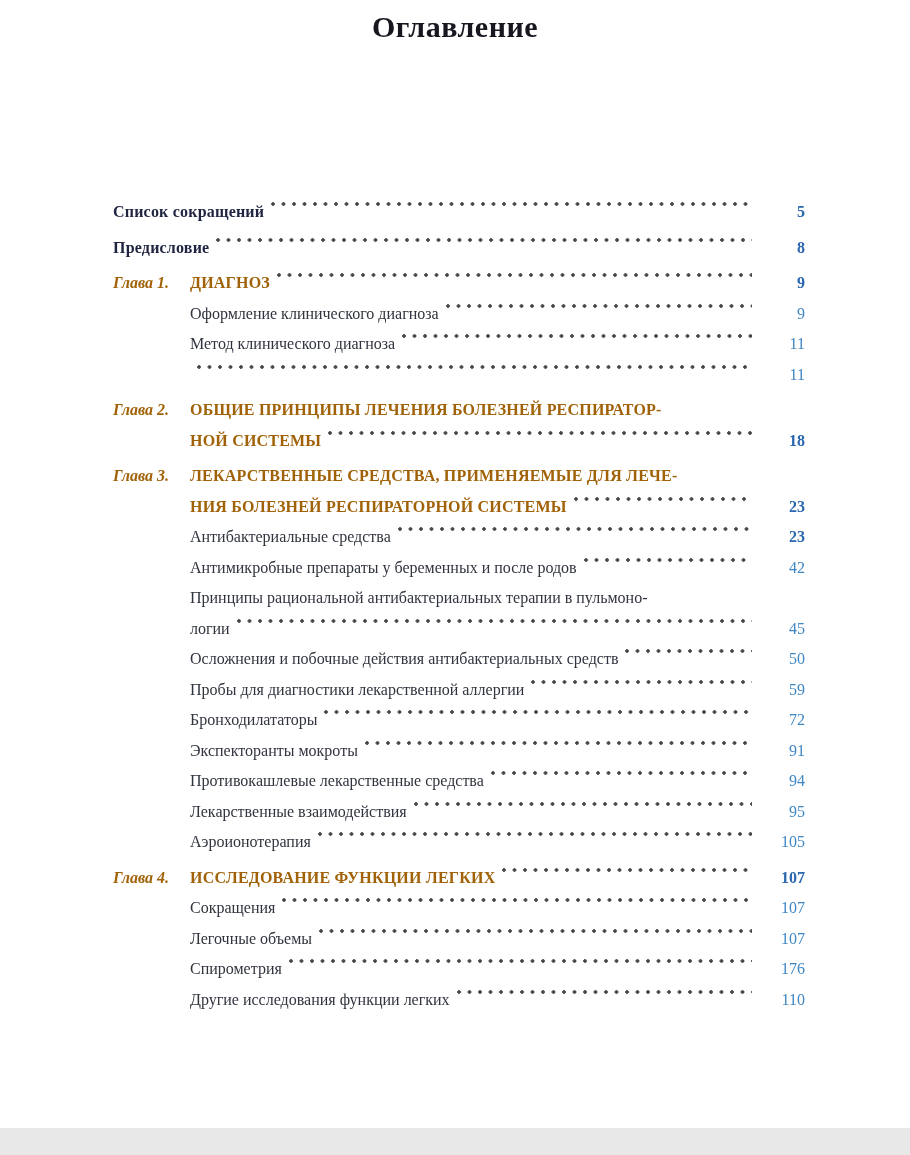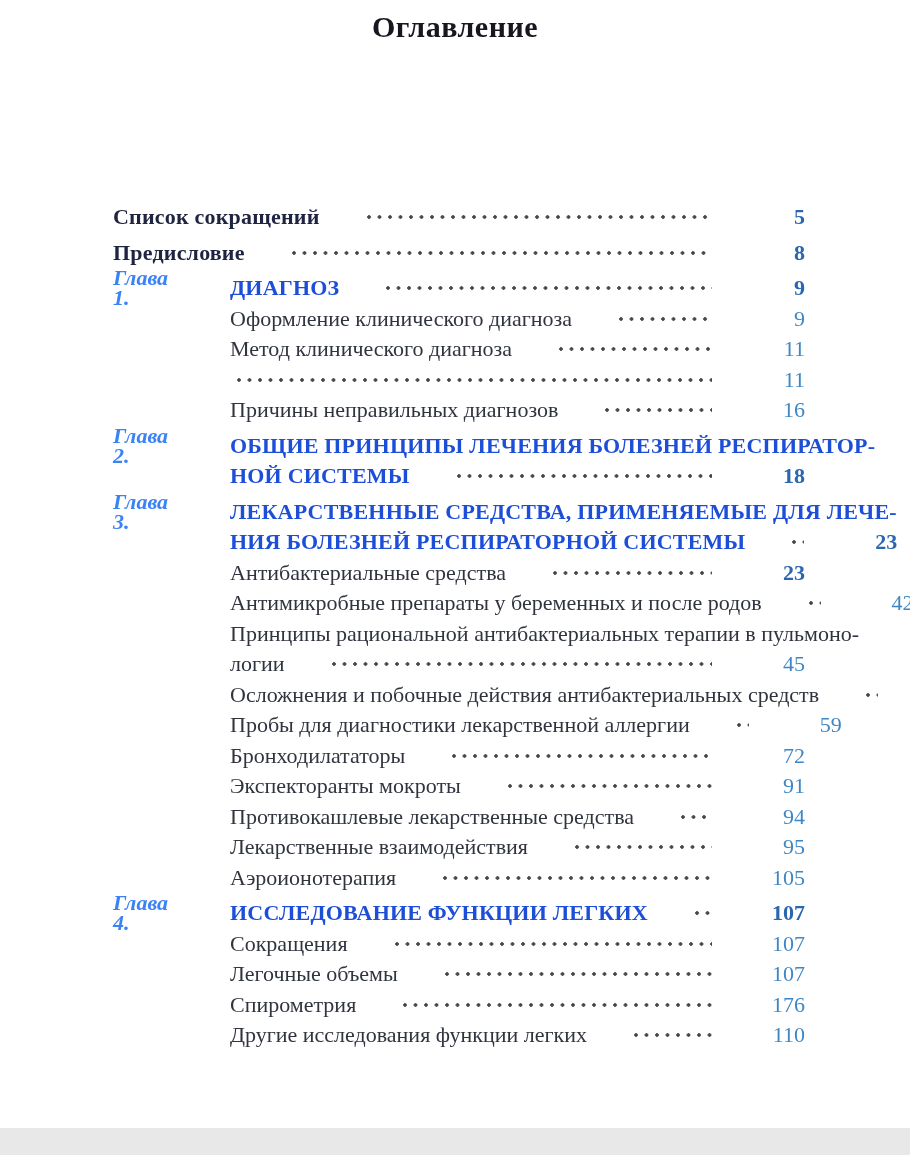--- a/index.html
+++ b/index.html
@@ -25,41 +25,40 @@
     margin: 0;
   }
   .toc {
     position: absolute;
     top: 202px;
     left: 113px;
     width: 692px;
   }
   .row {
     display: flex;
-    align-items: center;
+    align-items: flex-start;
     height: 30.5px;
-    font-size: 22px;
+    font-size: 16px;
     line-height: 20px;
     color: #30343e;
-    gap: 40px;
   }
   .row.major { margin-top: 5px; }
   .chap-label {
     flex: none;
     width: 77px;
     font-weight: bold;
     font-style: italic;
-    color: #3b82f6;
+    color: #a16207;
   }
   .spacer { flex: none; width: 77px; }
   .entry-text { flex: none; white-space: nowrap; }
   .row.front .entry-text,
   .row.chapter .entry-text {
     font-weight: bold;
-    color: #1d4ed8;
+    color: #a16207;
     letter-spacing: 0.2px;
   }
   .row.front .entry-text { color: #1f2440; }
   .leader {
     flex: 1;
     height: 4px;
     margin-left: 7px;
     margin-right: 9px;
     background-image: radial-gradient(circle at 2px 2px, #474747 1.5px, transparent 2.1px);
     background-size: 10.5px 4px;
@@ -110,26 +109,20 @@
         <span class="spacer"></span>
         <span class="entry-text">Метод клинического диагноза</span>
         <span class="leader"></span>
         <span class="page-num">11</span>
       </div>
       <div class="row sub">
         <span class="spacer"></span>
         <span class="leader"></span>
         <span class="page-num">11</span>
       </div>
-      <div class="row sub">
-        <span class="spacer"></span>
-        <span class="entry-text">Причины неправильных диагнозов</span>
-        <span class="leader"></span>
-        <span class="page-num">16</span>
-      </div>
       <div class="row chapter major">
         <span class="chap-label">Глава 2.</span>
         <span class="entry-text">ОБЩИЕ ПРИНЦИПЫ ЛЕЧЕНИЯ БОЛЕЗНЕЙ РЕСПИРАТОР-</span>
       </div>
       <div class="row chapter">
         <span class="spacer"></span>
         <span class="entry-text">НОЙ СИСТЕМЫ</span>
         <span class="leader"></span>
         <span class="page-num b">18</span>
       </div>

